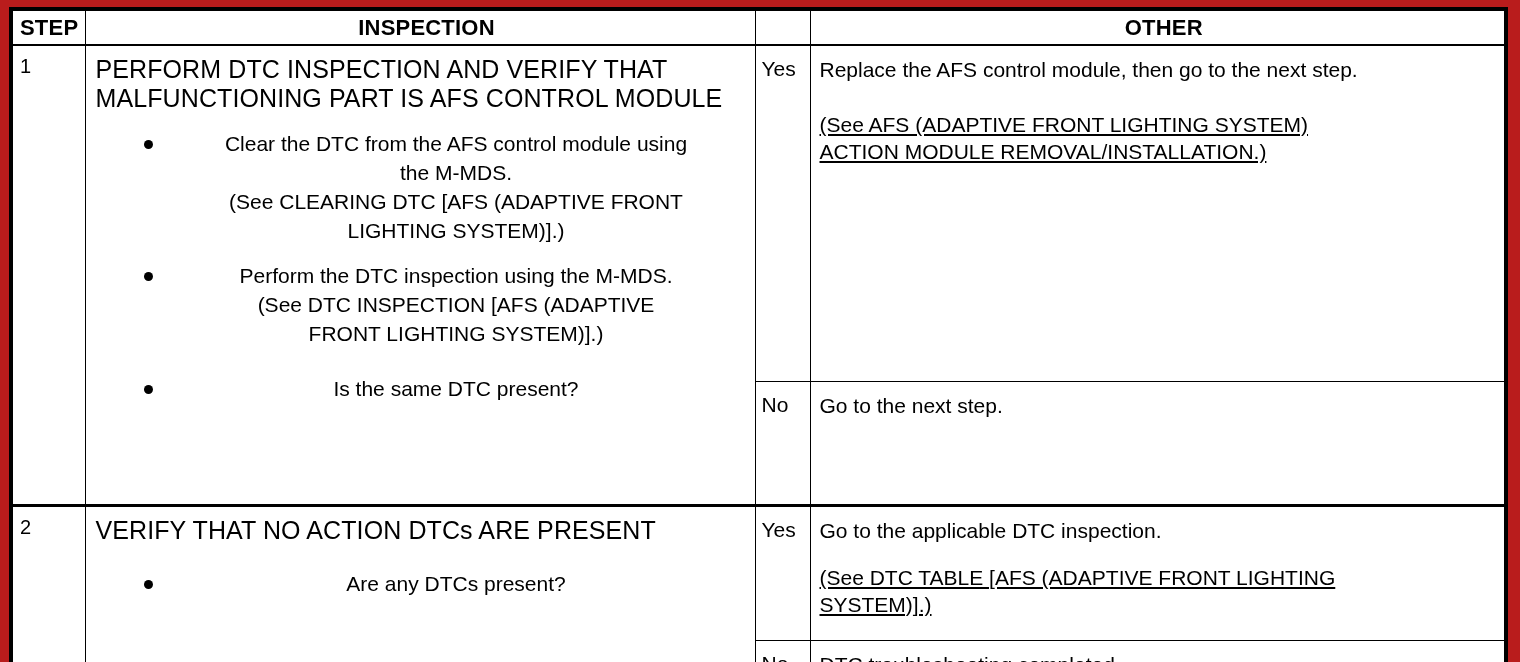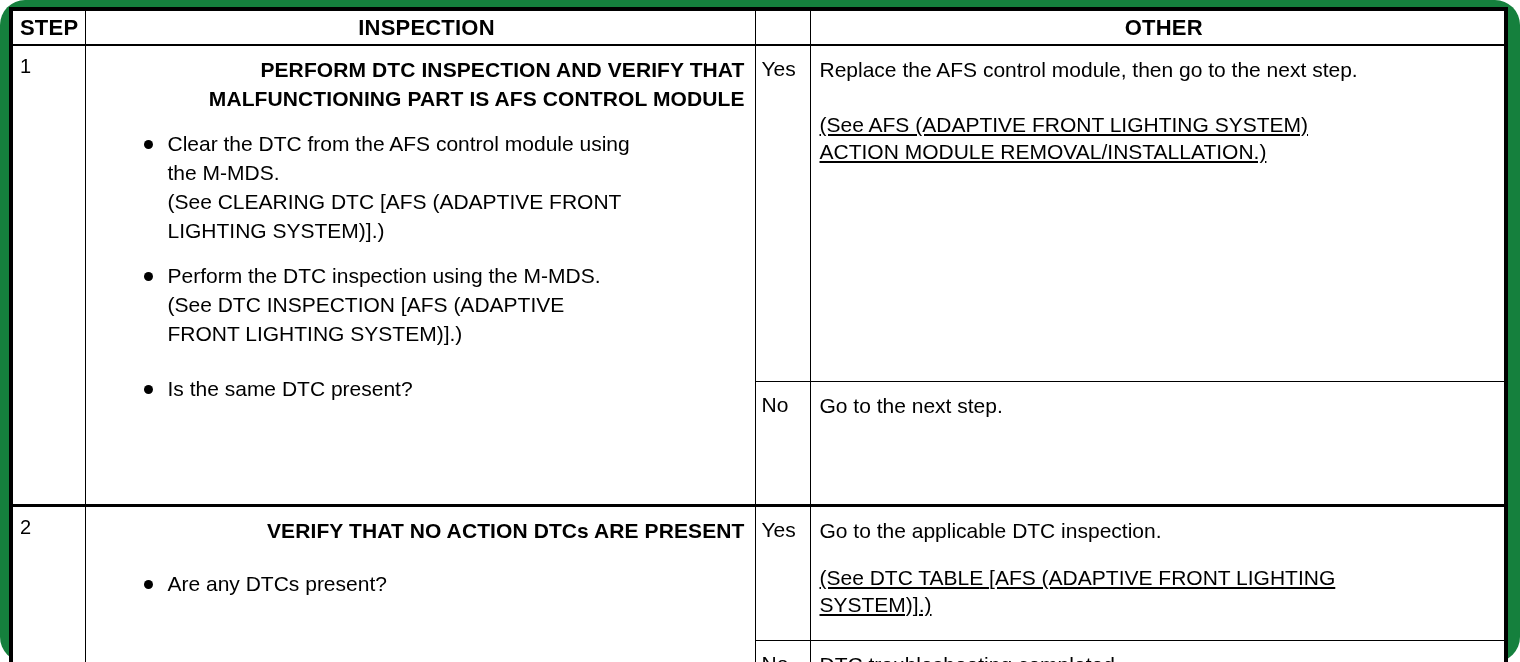--- a/index.html
+++ b/index.html
@@ -12,22 +12,21 @@
     height: 662px;
     font-family: "Liberation Sans", sans-serif;
     color: #000000;
     overflow: hidden;
   }
 
   .sheet {
     position: relative;
     width: 1520px;
     height: 662px;
-    background: #15803d;
-    border-radius: 25px;
+    background: #b91c1c;
   }
 
   
   .dtc-table {
     position: absolute;
     left: 9px;
     top: 7px;
     width: 1499px;
     border-collapse: collapse;
     table-layout: fixed;
@@ -96,31 +95,31 @@
     padding: 10px 8px 10px 9px !important;
   }
 
   
   .row-sep-top > td {
     border-top: 3px solid #000000;
   }
 
   
   .insp-title {
-    font-size: 21px;
-    font-weight: bold;
+    font-size: 25px;
+    font-weight: normal;
     line-height: 29px;
     letter-spacing: 0.1px;
     margin: 0 0 2px 0;
-    text-align: right;
   }
   .bullet-list {
     margin: 0;
     padding: 0;
     list-style: none;
+    text-align: center;
   }
   .bullet-item {
     position: relative;
     padding-left: 72px;
     font-size: 21px;
     line-height: 29px;
     margin-top: 16px;
   }
   .bullet-item .dot {
     position: absolute;

